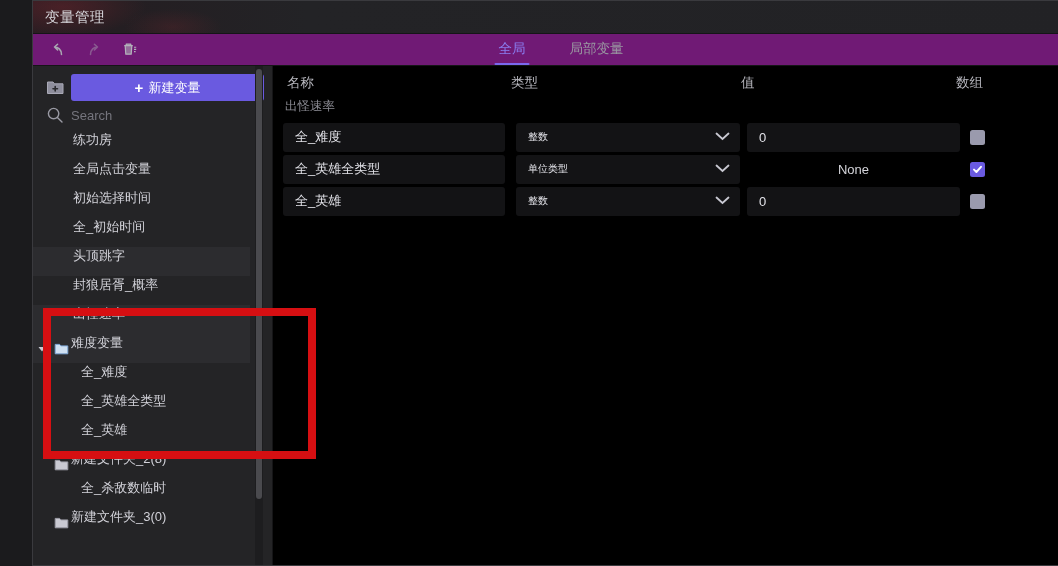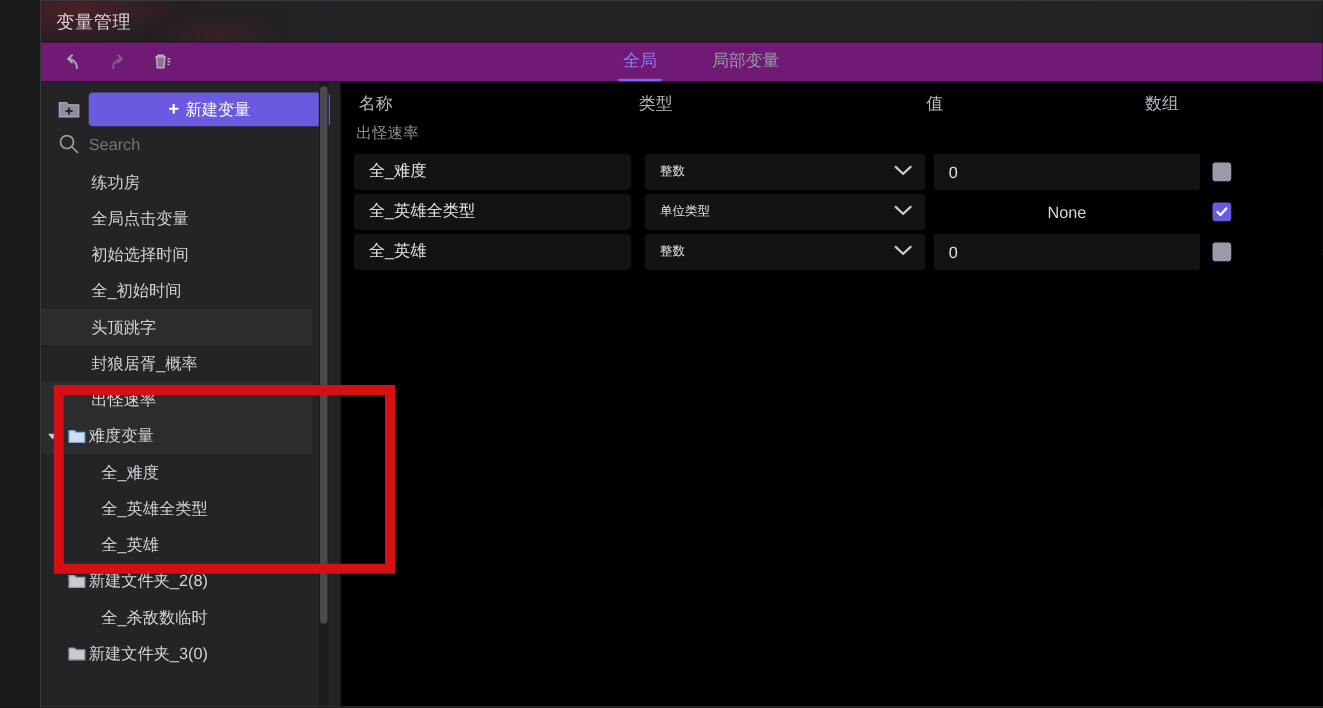--- a/index.html
+++ b/index.html
@@ -101,21 +101,21 @@
     font-family: "Liberation Sans", "DejaVu Sans", sans-serif;
   }
   .search-input::placeholder { color: #75757d; }
 
   .tree {
     flex: 1 1 auto; position: relative;
     overflow: hidden; padding-right: 22px;
   }
   .tree-item {
     position: relative;
-    height: 29px; display: flex; align-items: center;
+    height: 29px; display: flex; 
     font-size: 13px; color: #d2d2d9; white-space: nowrap;
   }
   .tree-item.shade { background: #2c2c2f; }
   .tree-item .tw { width: 18px; flex: 0 0 18px; display:flex; align-items:center; justify-content:center; }
   .tree-item .fico { width: 20px; flex: 0 0 20px; display:flex; align-items:center; justify-content:center; }
   .tree-item .lbl { overflow: hidden; text-overflow: ellipsis; }
 
   .sb-scroll {
     position: absolute; right: 9px; top: 0; width: 8px; height: 100%;
     background: #1d1d1f;
@@ -131,21 +131,21 @@
     display: flex; flex-direction: column; min-width: 0;
   }
   .cols {
     height: 32px; flex: 0 0 32px; position: relative;
     font-size: 13.5px; color: #b6b6bd;
   }
   .cols span { position: absolute; top: 8px; }
   .c-name { left: 14px; }
   .c-type { left: 238px; }
   .c-val  { left: 468px; }
-  .c-arr  { left: 643px; }
+  .c-arr  { left: 683px; }
 
   .group-label {
     height: 23px; flex: 0 0 23px;
     font-size: 12.5px; color: #8d8d95; padding-left: 12px;
   }
 
   .rows { padding: 0 0 0 10px; }
   .row { height: 32px; display: flex; align-items: center; }
   .cell-name {
     width: 222px; height: 29px; background: #131315;

